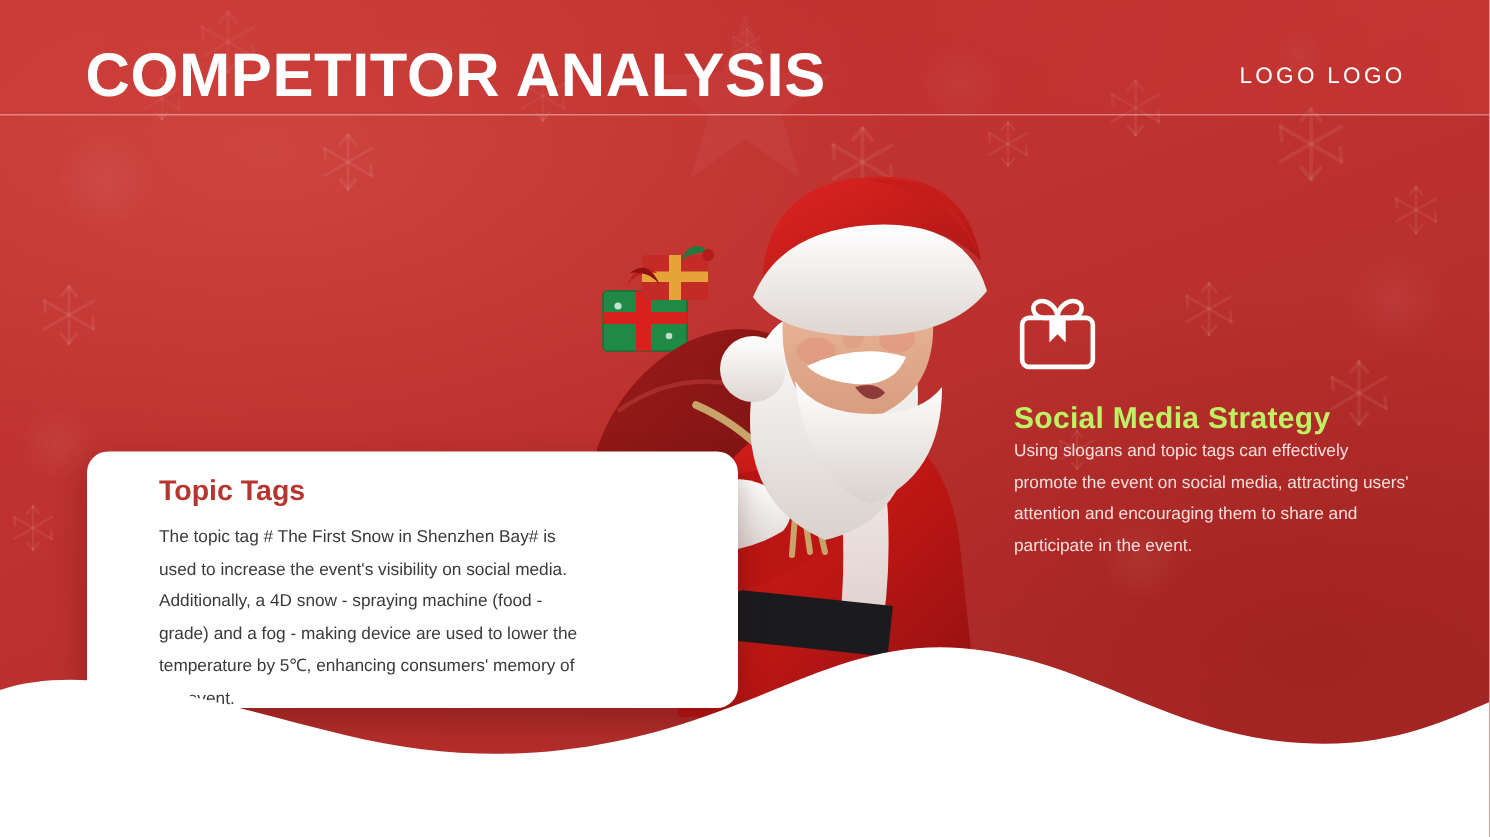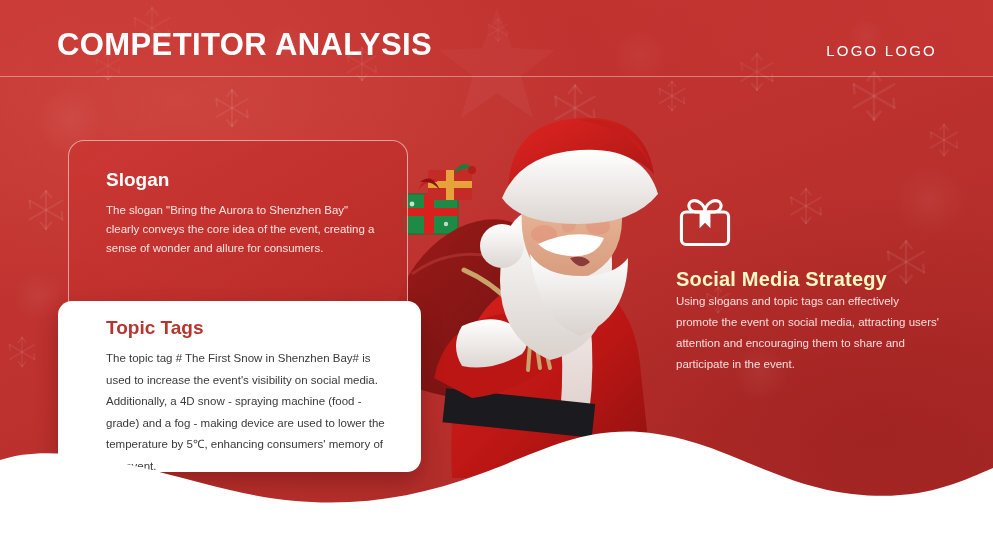--- a/index.html
+++ b/index.html
@@ -45,21 +45,21 @@
     width: 993px;
     height: 1px;
     background: rgba(255,255,255,0.38);
   }
 
   
   .slide-title {
     position: absolute;
     left: 57px;
     top: 27px;
-    font-size: 31px;
+    font-size: 41px;
     font-weight: bold;
     color: #ffffff;
     letter-spacing: 0.4px;
     white-space: nowrap;
   }
   .logo-text {
     position: absolute;
     right: 56px;
     top: 42px;
     font-size: 15px;
@@ -106,21 +106,21 @@
     font-size: 11.5px;
     line-height: 19px;
     color: #fbe4e2;
   }
 
   
   .card-white {
     position: absolute;
     left: 58px;
     top: 301px;
-    width: 363px;
+    width: 434px;
     height: 171px;
     background: #ffffff;
     border-radius: 14px;
     box-shadow: 0 10px 22px rgba(60,0,0,0.30);
   }
   .card-white .card-title {
     position: absolute;
     left: 48px;
     top: 16px;
     font-size: 19px;
@@ -146,21 +146,21 @@
   }
   .gift-icon {
     display: block;
     width: 58px;
     height: 58px;
   }
   .right-title {
     margin-top: 18px;
     font-size: 20px;
     font-weight: bold;
-    color: #fef9c3;
+    color: #bef264;
     letter-spacing: 0.2px;
   }
   .right-body {
     width: 265px;
     font-size: 11.5px;
     line-height: 21px;
     color: #f7dedc;
   }
 
   
@@ -321,24 +321,20 @@
         <path d="M110 116 q0 -72 72 -76 q64 -4 74 56 q-24 -26 -74 -22 q-52 4 -72 42Z" fill="url(#hatG)"></path>
         <path d="M182 42 q54 -6 74 54 q-16 -44 -74 -54Z" fill="#c41d1b"></path>
 
         <path d="M104 120 q18 -44 78 -48 q64 -4 78 44 q-24 30 -80 30 q-58 0 -76 -26Z" fill="url(#furG)"></path>
 
         <circle cx="104" cy="168" r="22" fill="url(#furG)"></circle>
       </g>
     </svg>
   </div>
 
-  <div class="card-outline">
-    <div class="card-title">Slogan</div>
-    <div class="card-body">The slogan "Bring the Aurora to Shenzhen Bay" clearly conveys the core idea of the event, creating a sense of wonder and allure for consumers.</div>
-  </div>
 
   <div class="card-white">
     <div class="card-title">Topic Tags</div>
     <div class="card-body">The topic tag # The First Snow in Shenzhen Bay# is used to increase the event's visibility on social media. Additionally, a 4D snow - spraying machine (food - grade) and a fog - making device are used to lower the temperature by 5℃, enhancing consumers' memory of the event.</div>
   </div>
 
   <div class="right-col">
     <svg class="gift-icon" viewBox="0 0 64 64" fill="none">
       <rect x="6" y="22" width="52" height="36" rx="5" stroke="#ffffff" stroke-width="3.4"></rect>
       <path d="M32 22 C32 14 24 8 18 10 C12 12 13 21 22 22 Z" stroke="#ffffff" stroke-width="3.4" stroke-linejoin="round"></path>

